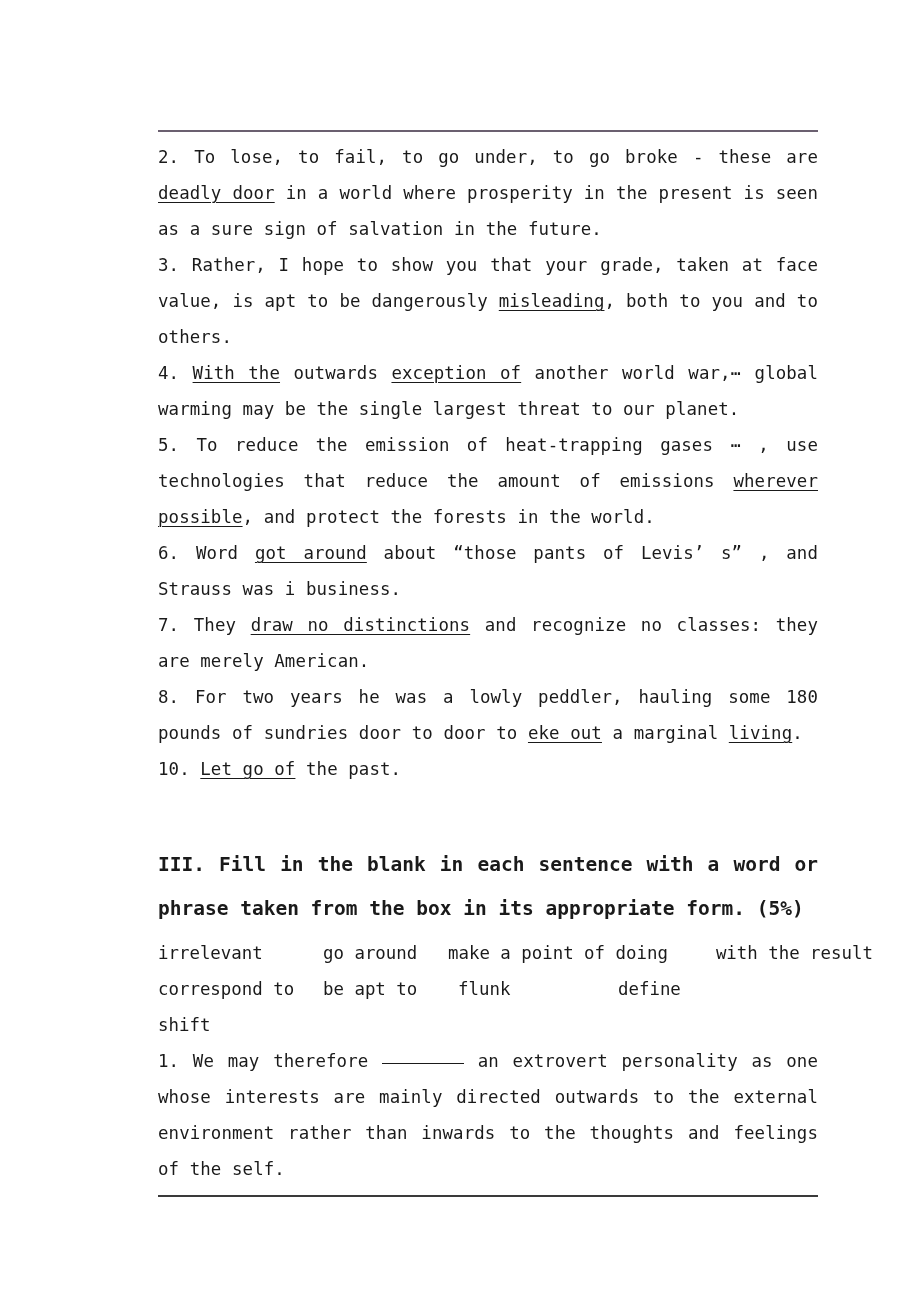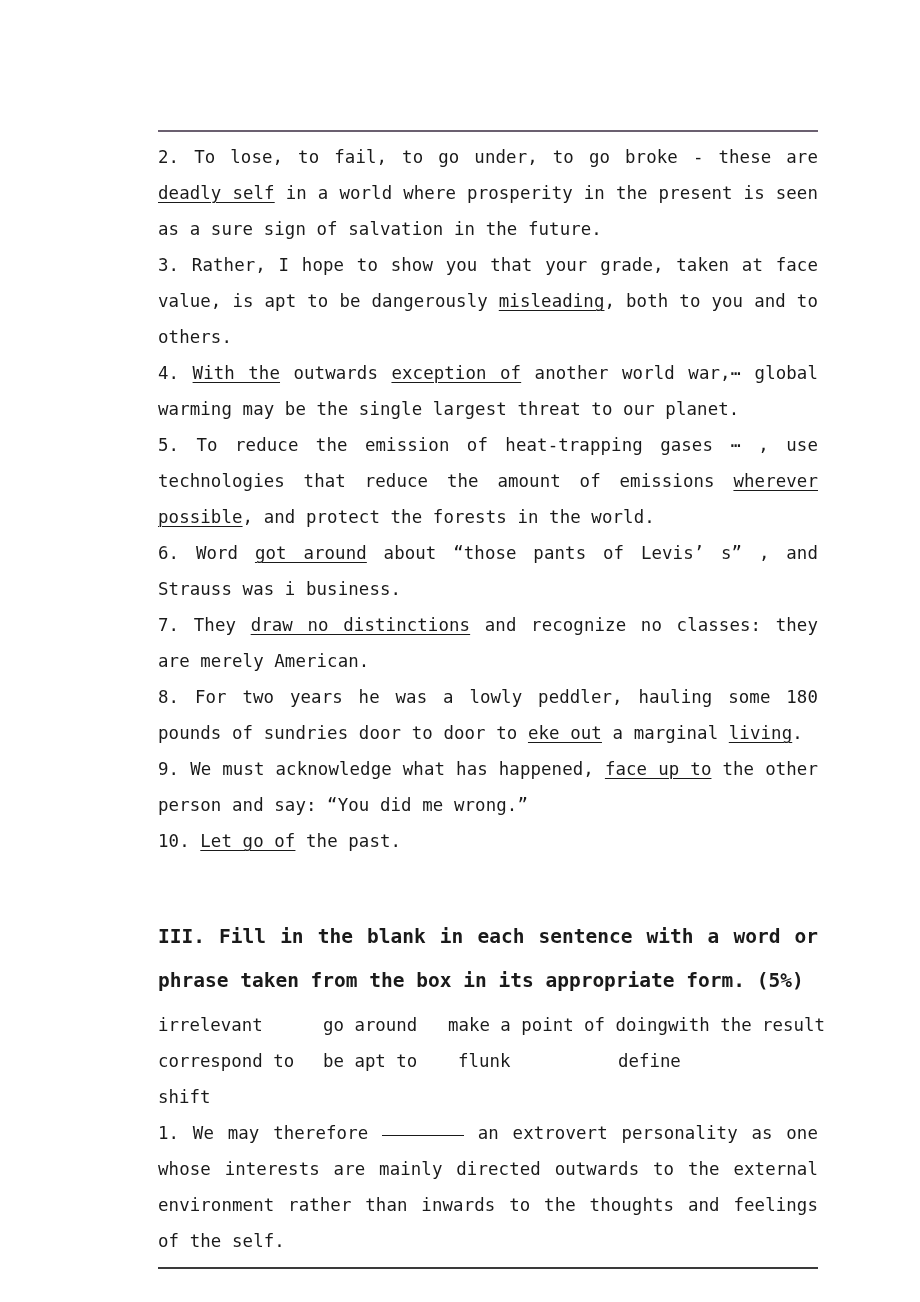--- a/index.html
+++ b/index.html
@@ -76,21 +76,21 @@
   .wordbox-row {
     display: flex;
     width: 100%;
   }
   .wordbox-row .cell {
     white-space: nowrap;
   }
   .wordbox-row.r1 .cell:nth-child(1) { flex: 0 0 165px; }
   .wordbox-row.r1 .cell:nth-child(2) { flex: 0 0 125px; }
   .wordbox-row.r1 .cell:nth-child(3) { flex: 0 0 210px; }
-  .wordbox-row.r1 .cell:nth-child(4) { flex: 1 1 auto; text-align: right; }
+  .wordbox-row.r1 .cell:nth-child(4) { flex: 1 1 auto; text-align: right; margin-left: 48px; }
 
   .wordbox-row.r2 .cell:nth-child(1) { flex: 0 0 165px; }
   .wordbox-row.r2 .cell:nth-child(2) { flex: 0 0 135px; }
   .wordbox-row.r2 .cell:nth-child(3) { flex: 0 0 160px; }
   .wordbox-row.r2 .cell:nth-child(4) { flex: 0 0 130px; }
   .wordbox-row.r2 .cell:nth-child(5) { flex: 1 1 auto; text-align: right; }
 
   .wordbox-row.r3 .cell:nth-child(1) { flex: 0 0 auto; }
 
   .fill-blank {
@@ -104,35 +104,34 @@
 </style>
 </head>
 <body>
 
 <div id="page">
 
   <div class="rule top"></div>
 
   <div class="body-block">
 
-    <p class="para"><span>2.</span><span> To lose, to fail, to go under, to go broke - these are </span><u class="ul">deadly self</u><span> in a world where prosperity in the present is seen as a sure sign of salvation in the future.</span></p>
+    <p class="para"><span>2.</span><span> To lose, to fail, to go under, to go broke - these are </span><u class="ul">deadly door</u><span> in a world where prosperity in the present is seen as a sure sign of salvation in the future.</span></p>
 
     <p class="para"><span>3.</span><span> Rather, I hope to show you that your grade, taken at face value, is apt to be dangerously </span><u class="ul">misleading</u><span>, both to you and to others.</span></p>
 
     <p class="para"><span>4.</span><span> </span><u class="ul">With the</u><span> outwards </span><u class="ul">exception of</u><span> another world war,⋯ global warming may be the single largest threat to our planet.</span></p>
 
     <p class="para"><span>5.</span><span> To reduce the emission of heat-trapping gases ⋯ , use technologies that reduce the amount of emissions </span><u class="ul">wherever possible</u><span>, and protect the forests in the world.</span></p>
 
     <p class="para"><span>6.</span><span> Word </span><u class="ul">got around</u><span> about “those pants of Levis’ s” , and Strauss was i business.</span></p>
 
     <p class="para"><span>7.</span><span> They </span><u class="ul">draw no distinctions</u><span> and recognize no classes: they are merely American.</span></p>
 
     <p class="para"><span>8.</span><span> For two years he was a lowly peddler, hauling some 180 pounds of sundries door to door to </span><u class="ul">eke out</u><span> a marginal </span><u class="ul">living</u><span>.</span></p>
 
-    <p class="para"><span>9.</span><span> We must acknowledge what has happened, </span><u class="ul">face up to</u><span> the other person and say: “You did me wrong.”</span></p>
 
     <p class="para"><span>10.</span><span> </span><u class="ul">Let go of</u><span> the past.</span></p>
 
   </div>
 
   <div class="heading-block">
     <h2 class="section-heading">III. Fill in the blank in each sentence with a word or phrase taken from the box in its appropriate form. (5%)</h2>
   </div>
 
   <div class="wordbox">

